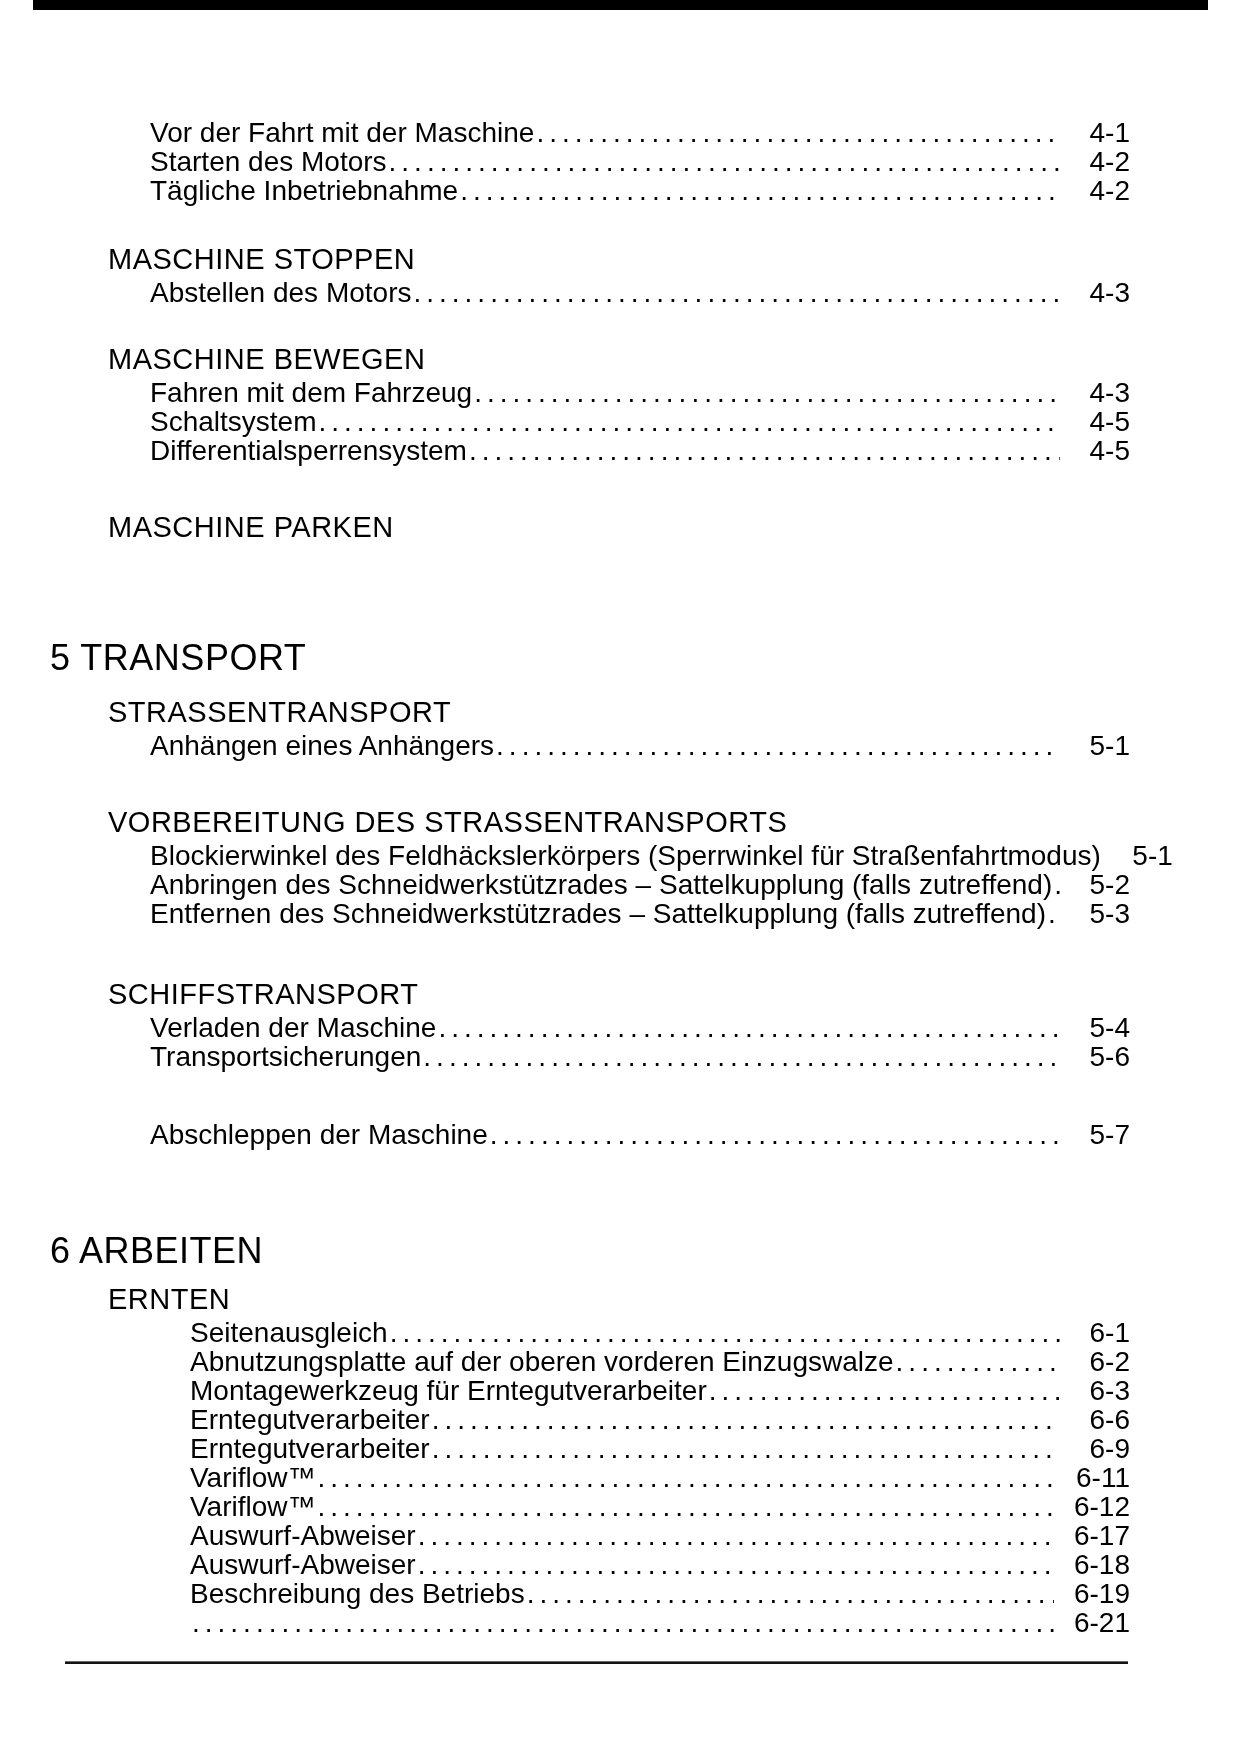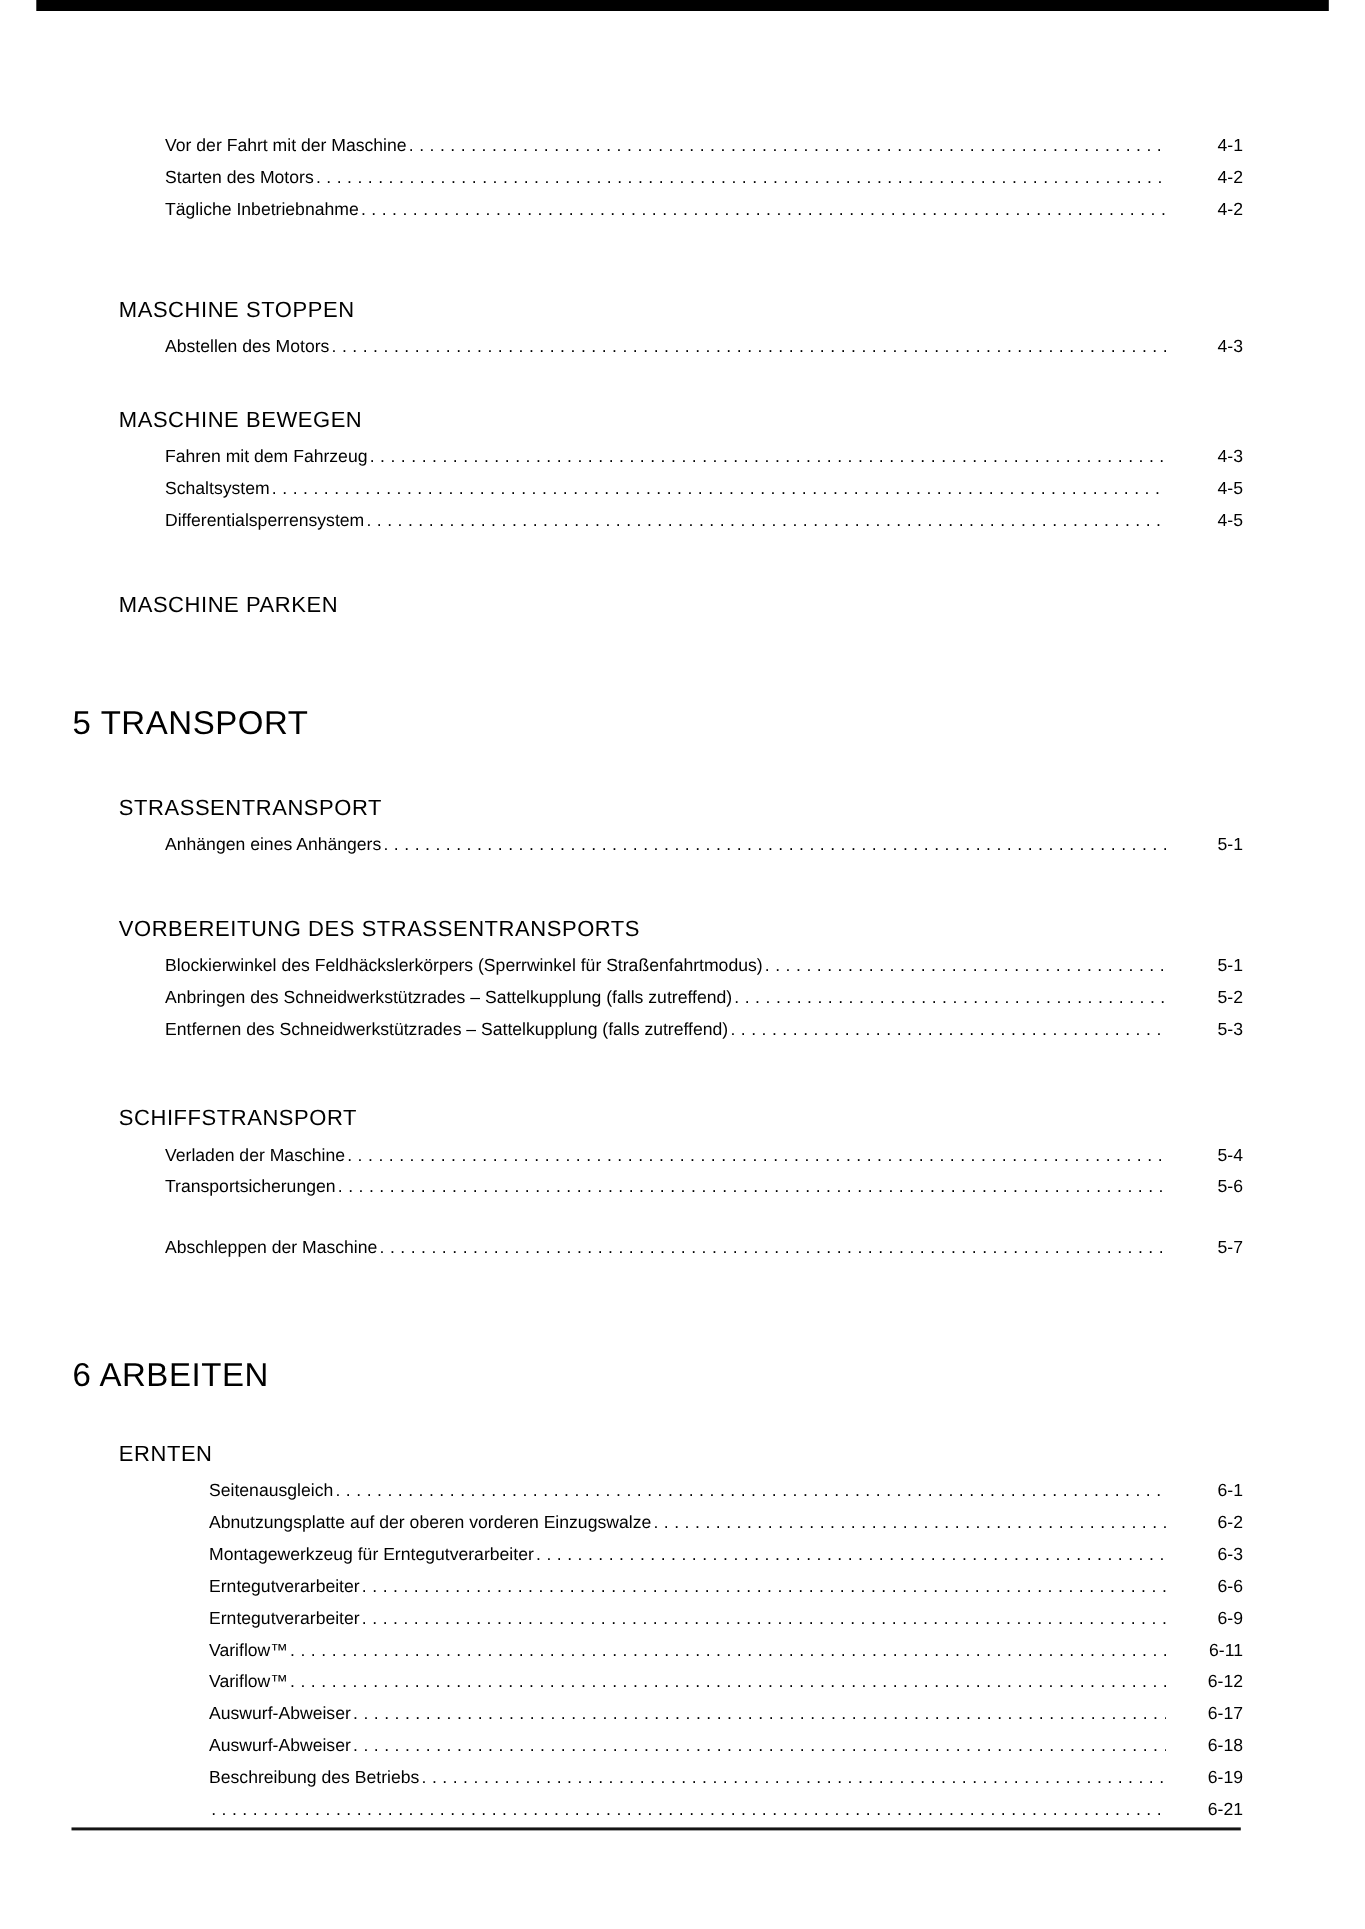--- a/index.html
+++ b/index.html
@@ -14,42 +14,41 @@
   }
   .top-bar{
     position:absolute;
     left:33px; top:0;
     width:1175px; height:10px;
     background:#000;
   }
   
   .h1{
     position:absolute;
-    left:66px;
-    font-size:30px;
+    left:50px;
+    font-size:36px;
     line-height:36px;
     letter-spacing:0.5px;
     white-space:nowrap;
   }
   
   .sec{position:absolute; left:108px;}
   .h2{
-    font-size:20px;
+    font-size:29px;
     line-height:34px;
     letter-spacing:0.5px;
     white-space:nowrap;
-    margin-top:23px;
   }
   .rows{margin-left:42px; width:980px; margin-top:2px;}
   .rows-deep{margin-left:82px; width:940px; margin-top:2px;}
   .cont{position:absolute; left:150px; width:980px;}
   .row{
     display:flex;
     align-items:baseline;
-    font-size:16px;
+    font-size:28px;
     line-height:29px;
     height:29px;
     white-space:nowrap;
   }
   .lbl{flex:0 0 auto;}
   .dots{
     flex:1 1 auto;
     overflow:hidden;
     white-space:nowrap;
     margin-left:2px;

